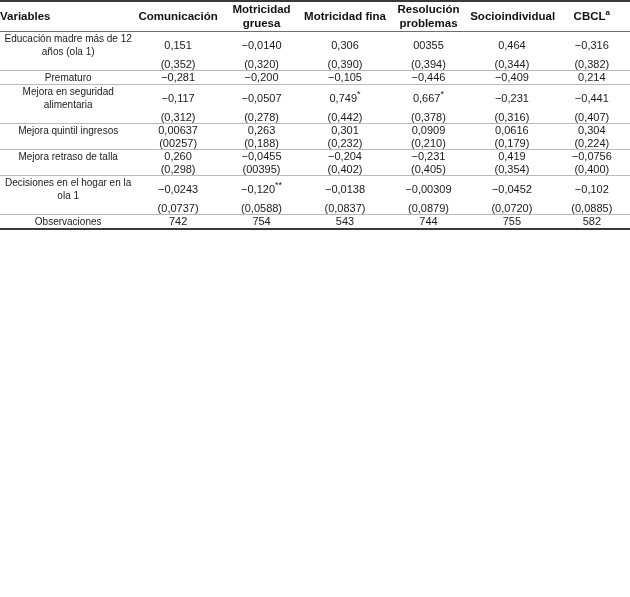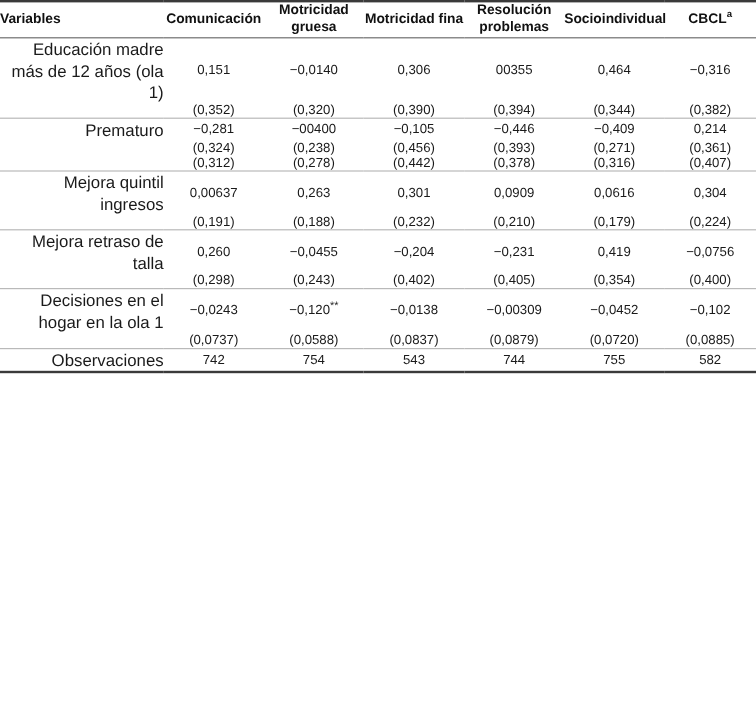--- a/index.html
+++ b/index.html
@@ -36,24 +36,24 @@
   }
   .hdr-row th.col-var {
     text-align: left;
     padding-left: 10px;
   }
   .col-var   { width: 134px; }
   .col-num   { width: 82px; }
   .col-last  { width: 75px; }
 
   td.varname {
-    text-align: right;
+    text-align: center;
     padding: 7px 6px 7px 10px;
     line-height: 1.3;
-    font-size: 14px;
+    font-size: 10px;
   }
   td.val {
     text-align: center;
     font-size: 11px;
     padding: 7px 4px;
     white-space: nowrap;
   }
   tr.coef-row td {
     border-top: 0.9px solid #b9b9b9;
   }
@@ -116,36 +116,36 @@
       <td class="val">(0,320)</td>
       <td class="val">(0,390)</td>
       <td class="val">(0,394)</td>
       <td class="val">(0,344)</td>
       <td class="val">(0,382)</td>
     </tr>
 
     <tr class="coef-row">
       <td class="varname">Prematuro</td>
       <td class="val">−0,281</td>
-      <td class="val">−00400</td>
+      <td class="val">−0,200</td>
       <td class="val">−0,105</td>
       <td class="val">−0,446</td>
       <td class="val">−0,409</td>
       <td class="val">0,214</td>
     </tr>
-    <tr class="se-row">
-      <td class="varname"></td>
-      <td class="val">(0,324)</td>
-      <td class="val">(0,238)</td>
-      <td class="val">(0,456)</td>
-      <td class="val">(0,393)</td>
-      <td class="val">(0,271)</td>
-      <td class="val">(0,361)</td>
-    </tr>
-
+
+    <tr class="coef-row">
+      <td class="varname">Mejora en seguridad alimentaria</td>
+      <td class="val">−0,117</td>
+      <td class="val">−0,0507</td>
+      <td class="val">0,749<span class="sup-marker">*</span></td>
+      <td class="val">0,667<span class="sup-marker">*</span></td>
+      <td class="val">−0,231</td>
+      <td class="val">−0,441</td>
+    </tr>
     <tr class="se-row">
       <td class="varname"></td>
       <td class="val">(0,312)</td>
       <td class="val">(0,278)</td>
       <td class="val">(0,442)</td>
       <td class="val">(0,378)</td>
       <td class="val">(0,316)</td>
       <td class="val">(0,407)</td>
     </tr>
 
@@ -153,41 +153,41 @@
       <td class="varname">Mejora quintil ingresos</td>
       <td class="val">0,00637</td>
       <td class="val">0,263</td>
       <td class="val">0,301</td>
       <td class="val">0,0909</td>
       <td class="val">0,0616</td>
       <td class="val">0,304</td>
     </tr>
     <tr class="se-row">
       <td class="varname"></td>
-      <td class="val">(0,191)</td>
+      <td class="val">(00257)</td>
       <td class="val">(0,188)</td>
       <td class="val">(0,232)</td>
       <td class="val">(0,210)</td>
       <td class="val">(0,179)</td>
       <td class="val">(0,224)</td>
     </tr>
 
     <tr class="coef-row">
       <td class="varname">Mejora retraso de talla</td>
       <td class="val">0,260</td>
       <td class="val">−0,0455</td>
       <td class="val">−0,204</td>
       <td class="val">−0,231</td>
       <td class="val">0,419</td>
       <td class="val">−0,0756</td>
     </tr>
     <tr class="se-row">
       <td class="varname"></td>
       <td class="val">(0,298)</td>
-      <td class="val">(0,243)</td>
+      <td class="val">(00395)</td>
       <td class="val">(0,402)</td>
       <td class="val">(0,405)</td>
       <td class="val">(0,354)</td>
       <td class="val">(0,400)</td>
     </tr>
 
 
     <tr class="coef-row">
       <td class="varname">Decisiones en el hogar en la ola 1</td>
       <td class="val">−0,0243</td>

